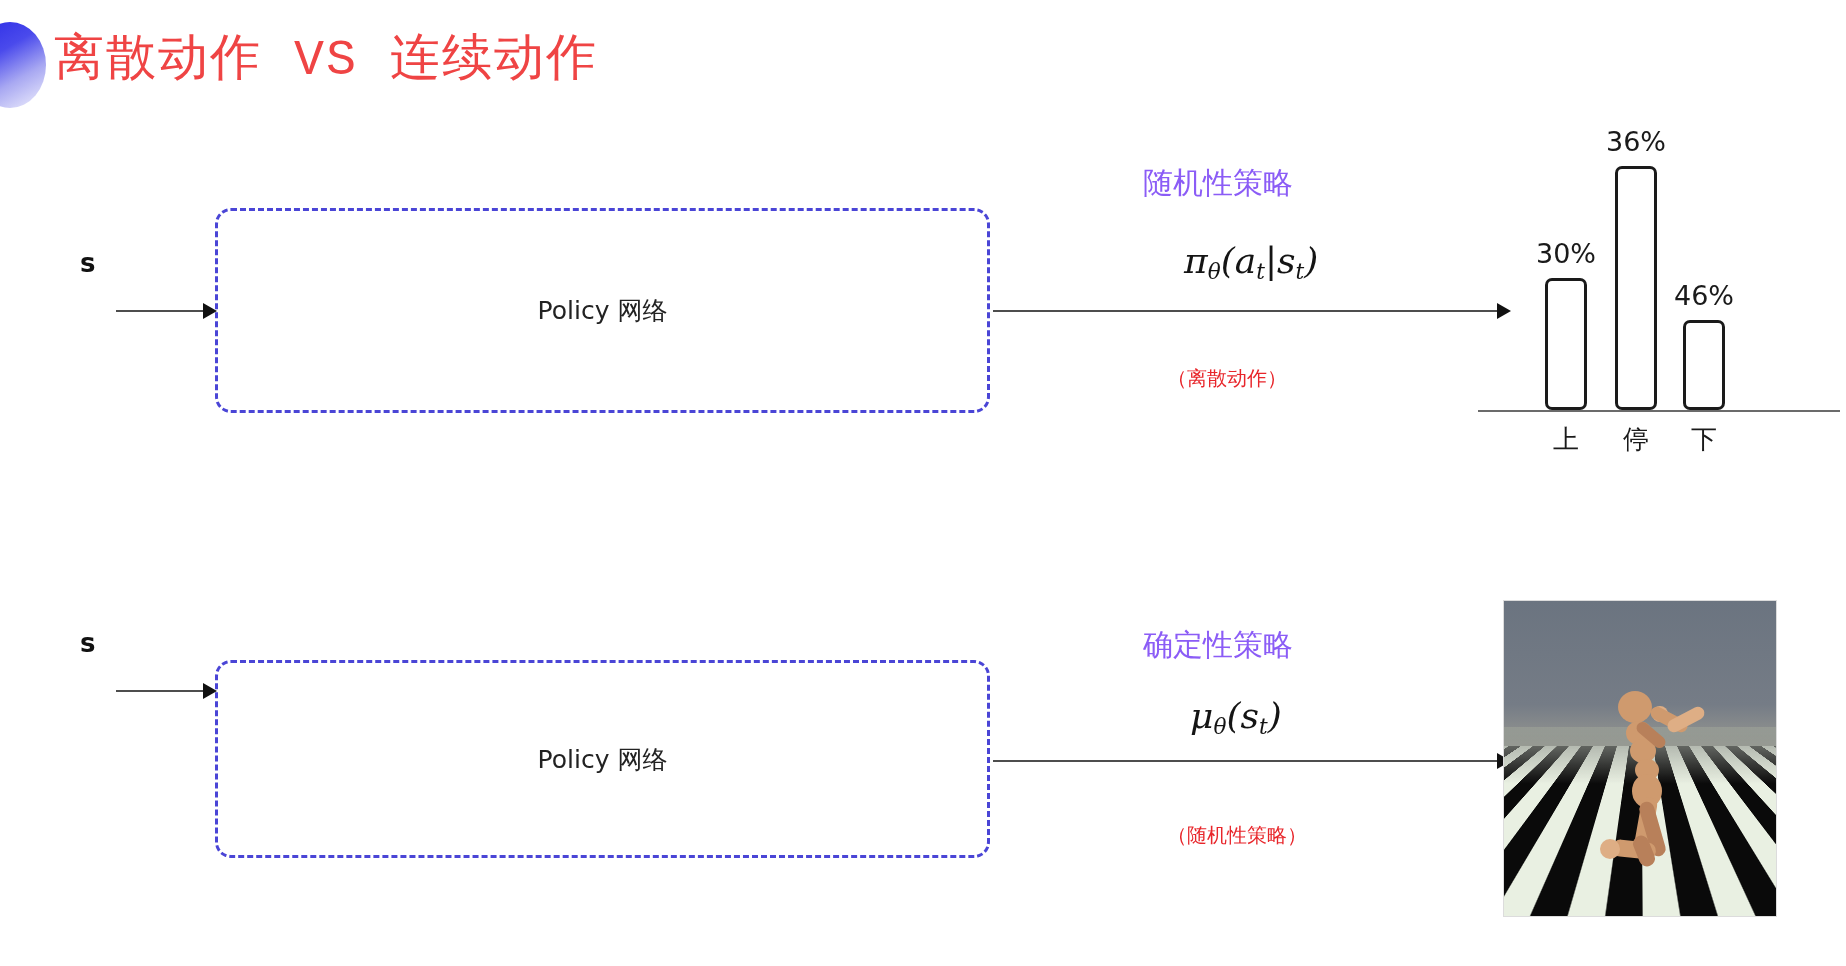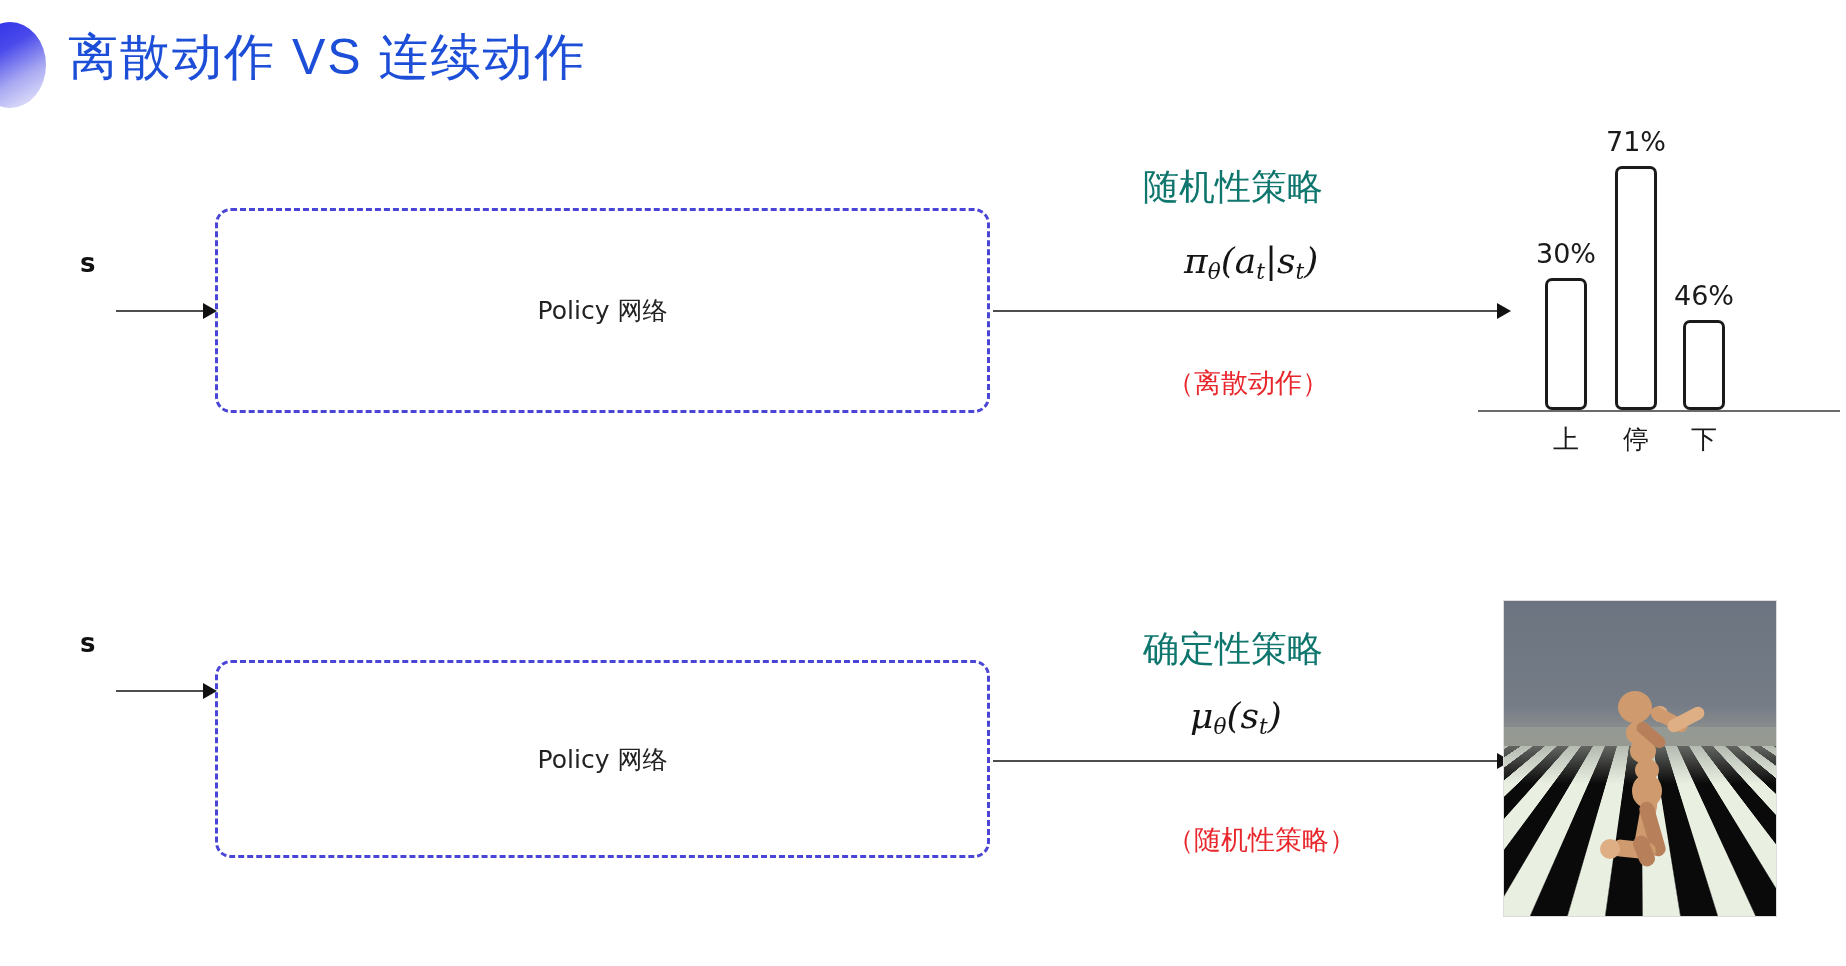--- a/index.html
+++ b/index.html
@@ -20,27 +20,27 @@
     position: absolute;
     left: -26px;
     top: 22px;
     width: 72px;
     height: 86px;
     border-radius: 50%;
     background: linear-gradient(150deg, #2b2be6 0%, #4a4aec 35%, #a8a8f2 65%, #f2f2fd 100%);
   }
   .page-title {
     position: absolute;
-    left: 68px;
+    left: 54px;
     top: 24px;
     font-size: 50px;
-    color: #1d4ed8;
+    color: #ef4444;
     letter-spacing: 2px;
     white-space: nowrap;
-    font-family: Liberation Sans, sans-serif;
+    font-family: Liberation Mono, monospace;
     font-weight: 400;
   }
 
   .policy-box {
     position: absolute;
     border: 3px dashed #4a45d6;
     border-radius: 16px;
     box-sizing: border-box;
     display: flex;
     align-items: center;
@@ -69,42 +69,42 @@
     position: absolute;
     width: 0; height: 0;
     border-top: 8px solid transparent;
     border-bottom: 8px solid transparent;
     border-left: 14px solid #111111;
   }
 
   
   .ann-title {
     position: absolute;
-    font-size: 36px;
-    color: #0f766e;
+    font-size: 30px;
+    color: #8b5cf6;
     white-space: nowrap;
     font-family: "DejaVu Sans", "Liberation Sans", sans-serif;
   }
   .ann-formula {
     position: absolute;
     font-size: 36px;
     color: #141414;
     white-space: nowrap;
     font-style: italic;
     font-family: "DejaVu Serif", serif;
   }
   .ann-formula sub {
     font-size: 0.6em;
     vertical-align: baseline;
     position: relative;
     bottom: -0.28em;
   }
   .ann-note {
     position: absolute;
-    font-size: 27px;
+    font-size: 20px;
     color: #e8262b;
     white-space: nowrap;
     font-family: "DejaVu Sans", "Liberation Sans", sans-serif;
   }
 
   
   .chart-wrap { position: absolute; }
   .chart-axis {
     position: absolute;
     height: 2px;
@@ -195,21 +195,21 @@
 
 <div class="ann-note" style="left:1167px; top:365px;">（离散动作）</div>
 
 <div class="chart-wrap" style="left:1470px; top:100px; width:370px; height:350px;">
 
   <div class="bar" style="left:75px; top:178px; width:42px; height:132px;"></div>
   <div class="bar" style="left:145px; top:66px; width:42px; height:244px;"></div>
   <div class="bar" style="left:213px; top:220px; width:42px; height:90px;"></div>
 
   <div class="bar-value" style="left:56px; top:138px; width:80px;">30%</div>
-  <div class="bar-value" style="left:126px; top:26px; width:80px;">71%</div>
+  <div class="bar-value" style="left:126px; top:26px; width:80px;">36%</div>
   <div class="bar-value" style="left:194px; top:180px; width:80px;">46%</div>
 
   <div class="chart-axis" style="left:8px; top:310px; width:362px;"></div>
 
   <div class="bar-cat" style="left:56px; top:322px; width:80px;">上</div>
   <div class="bar-cat" style="left:126px; top:322px; width:80px;">停</div>
   <div class="bar-cat" style="left:194px; top:322px; width:80px;">下</div>
 </div>
 
 <div class="s-label" style="left:80px; top:628px;">s</div>

